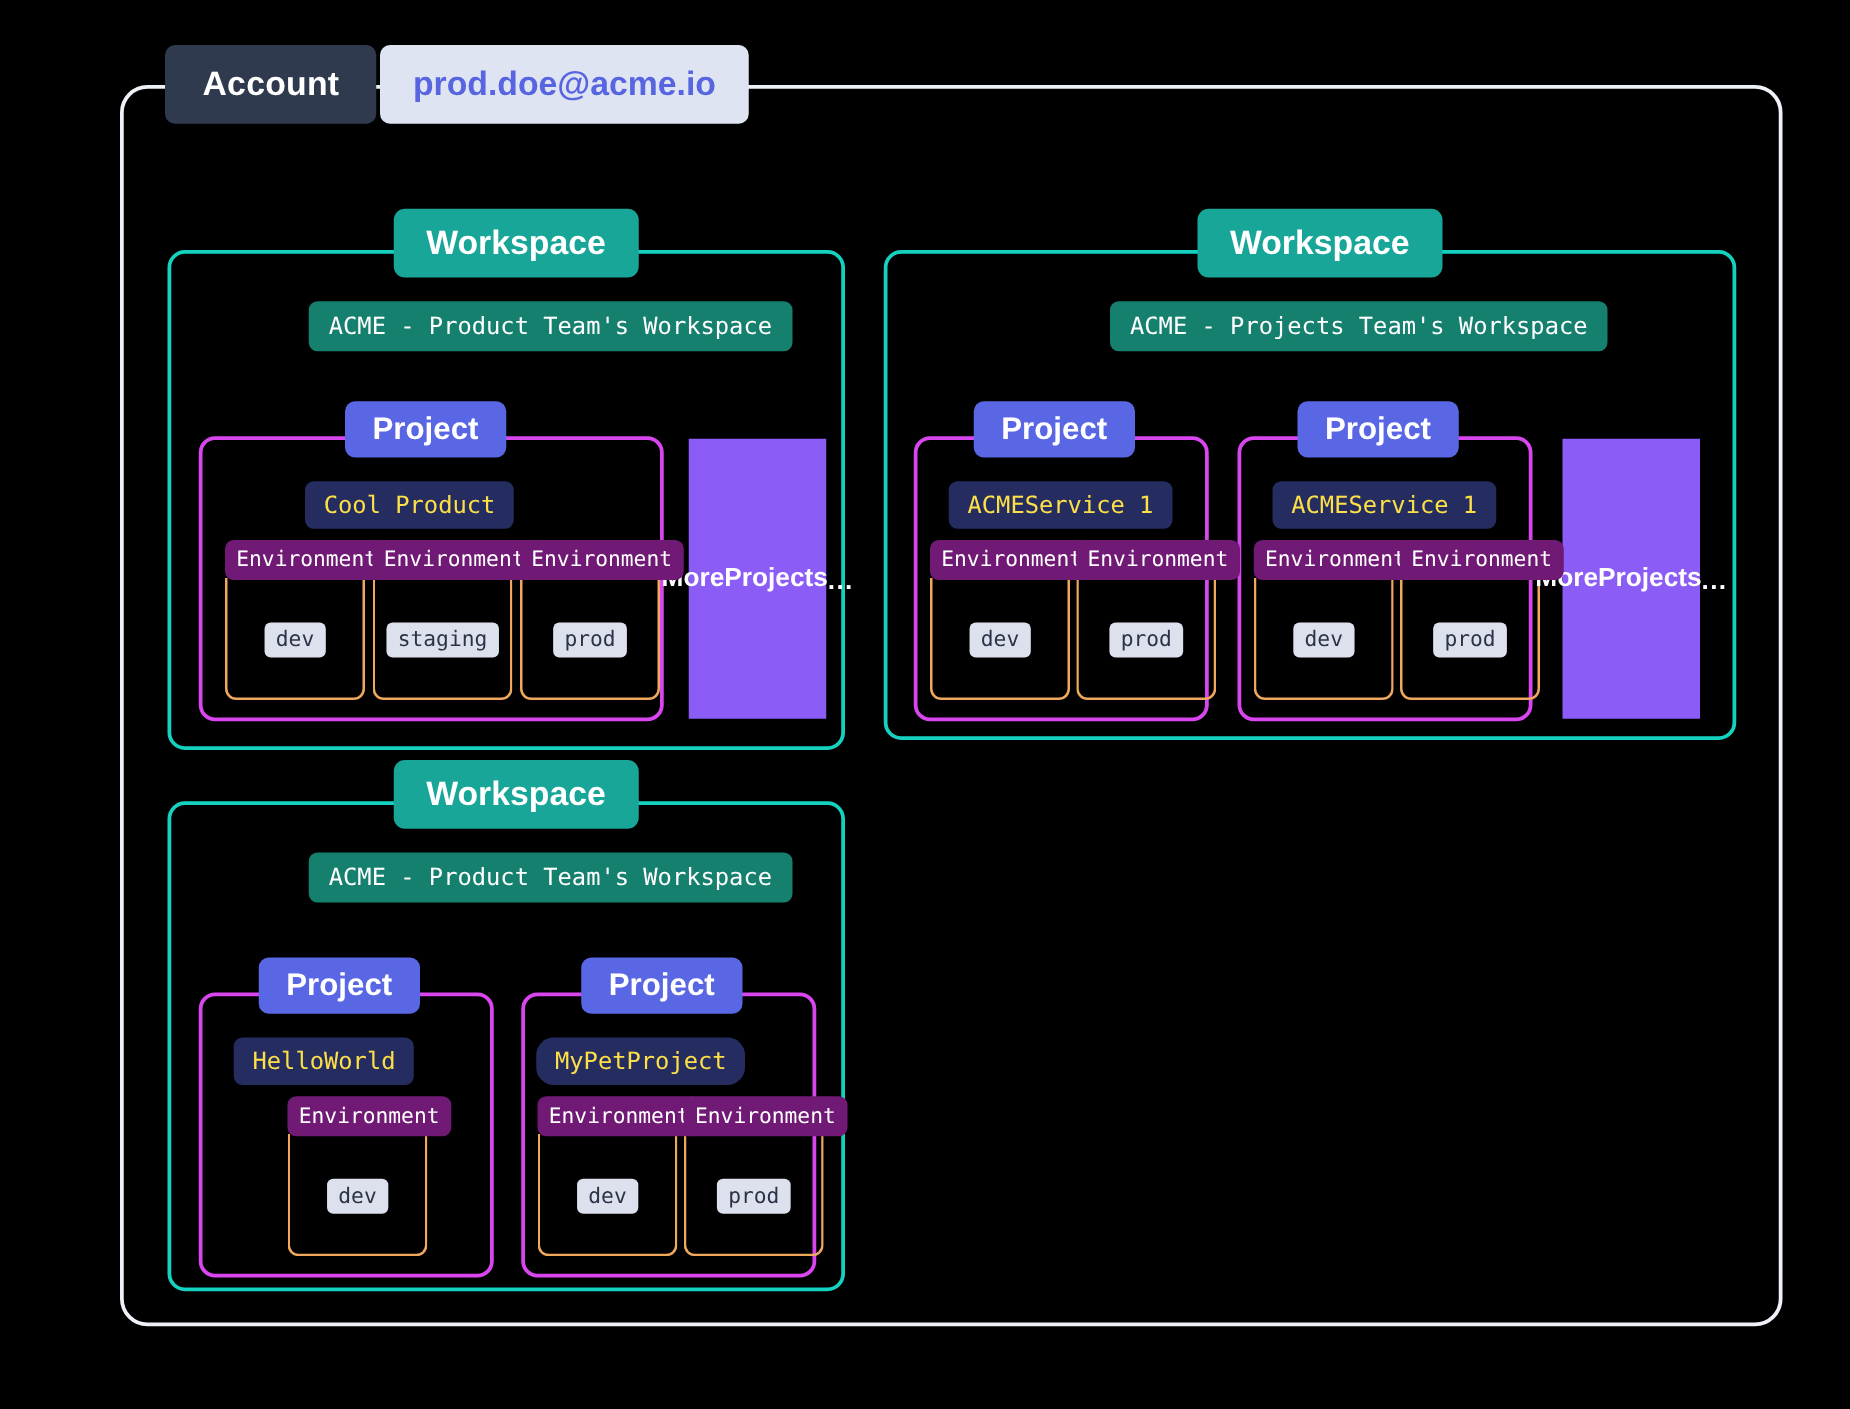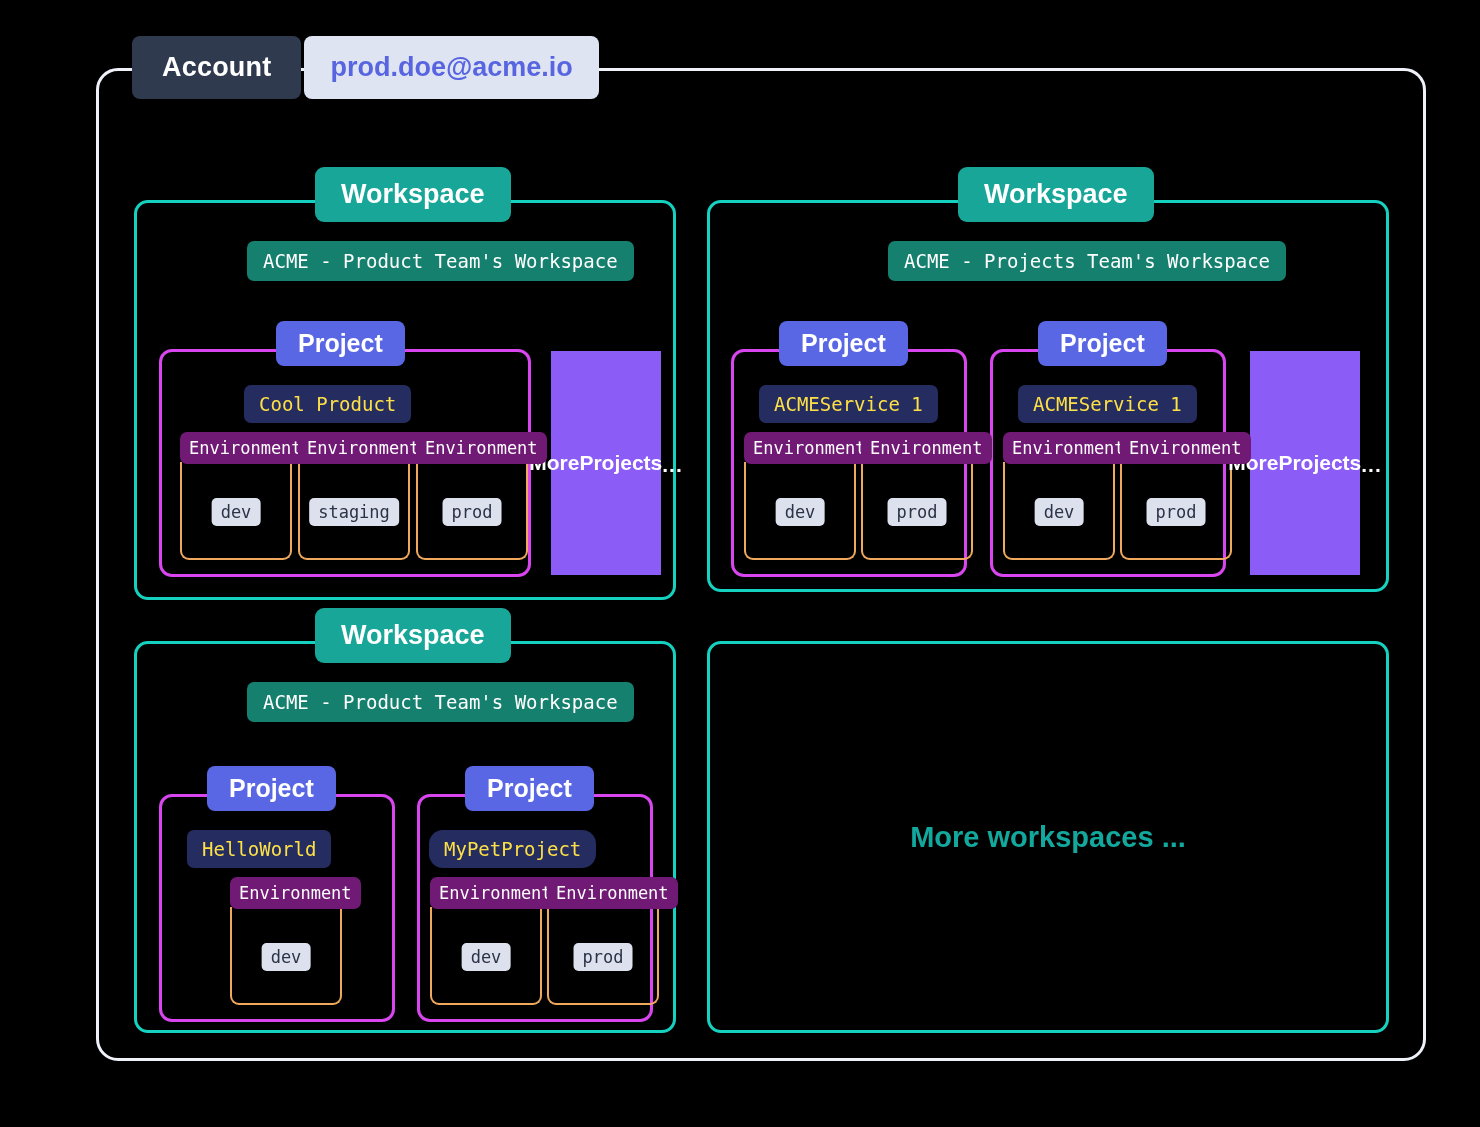--- a/index.html
+++ b/index.html
@@ -284,17 +284,14 @@
         <div class="env-chip">dev</div>
       </div>
 
       <div class="env" style="left:127px; top:110px; width:112px; height:98px;">
         <div class="env-badge">Environment</div>
         <div class="env-chip">prod</div>
       </div>
     </div>
   </div>
 
-  <div class="more-ws" style="left:687px; top:641px; width:682px; height:392px;">
-    <span>More workspaces ...</span>
-  </div>
 
 </div>
 
 </body></html>

